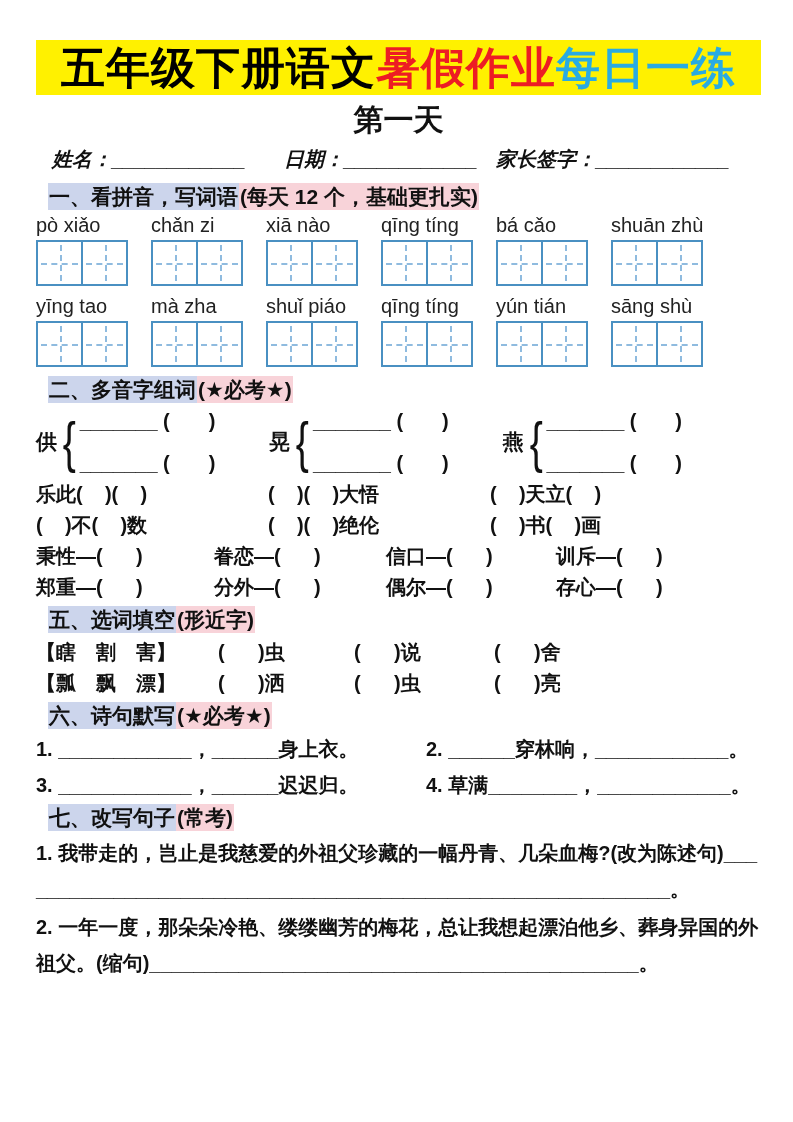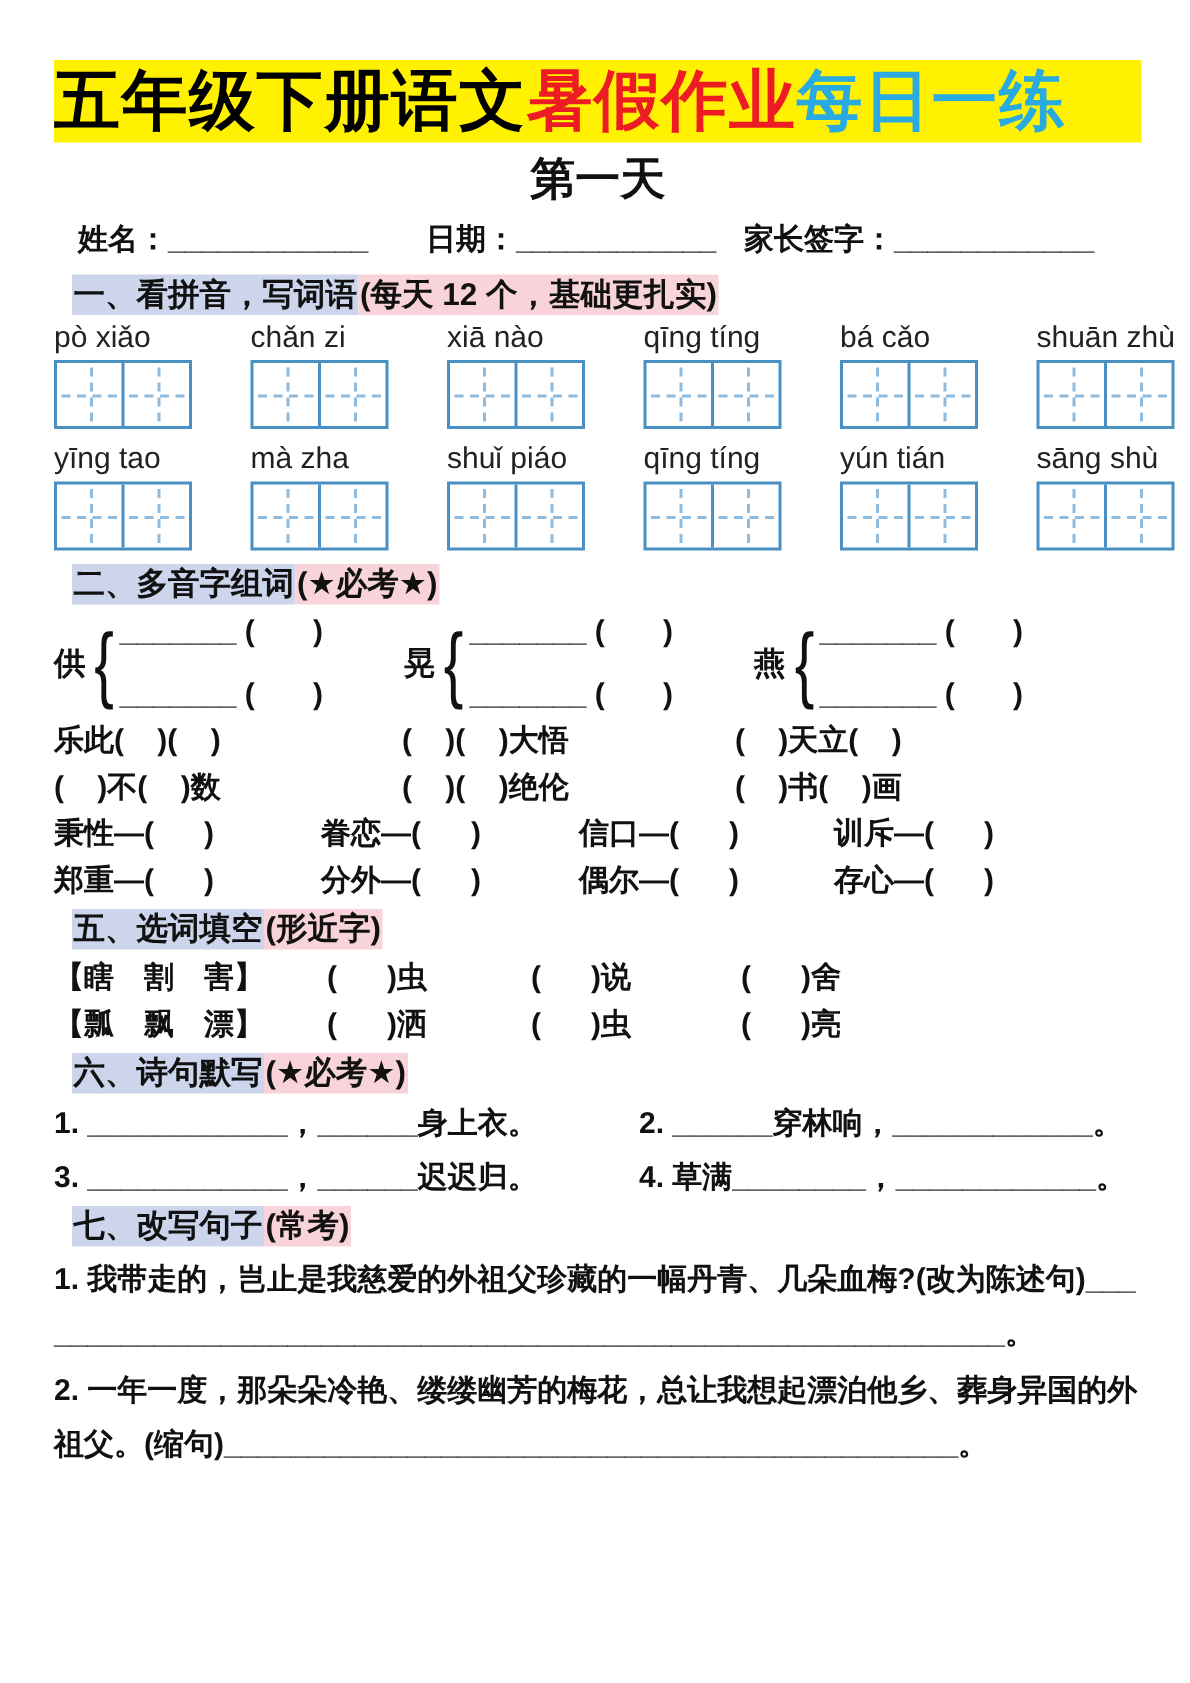--- a/index.html
+++ b/index.html
@@ -7,47 +7,47 @@
   body {
     width:793px; height:1122px; overflow:hidden;
     font-family:"Liberation Sans","DejaVu Sans",sans-serif;
     color:#111;
   }
   .page { width:793px; height:1122px; padding:40px 32px 0 36px; }
 
   
   .title-bar {
     background:var(--title_bg,#fff100);
-    white-space:nowrap;
+    text-align:center; white-space:nowrap;
     font-size:44px; font-weight:bold; line-height:1.25;
     letter-spacing:1px;
   }
   .t-black { color:#000; }
   .t-red   { color:var(--title_red,#ed1c24); }
   .t-blue  { color:var(--title_blue,#29abe2); }
 
   .day-title {
     text-align:center; font-size:30px; font-weight:bold;
     margin:5px 0 7px; line-height:1.3;
   }
 
   
-  .info-row { display:flex; font-size:20px; font-weight:600; margin:0 0 10px; padding-left:16px; }
+  .info-row { display:flex; font-size:20px; font-weight:600; margin:0 0 10px; padding-left:16px;font-style:italic; }
   .info-item { white-space:pre; }
   .info-item.w1 { width:232px; }
   .info-item.w2 { width:212px; }
   .blank { letter-spacing:0; }
 
   
   .sec-head { font-size:21px; font-weight:bold; line-height:1.32; margin:6px 0 3px;padding-left:12px; }
   .hl-blue { background:var(--hl_blue,#ccd5ec); padding:2px 1px; }
   .hl-pink { background:var(--hl_pink,#f8d3d9); padding:2px 1px; }
 
   
-  .py-row { display:flex; gap:39px; margin:3px 0 9px; }
+  .py-row { display:flex; gap:23px; margin:3px 0 9px; }
   .py-col { flex:0 0 92px; }
   .pinyin { font-size:20px; white-space:nowrap; line-height:1.15; margin-bottom:3px; color:#222; }
   .tzg { display:flex; height:46px; width:92px; border:2px solid var(--grid_blue,#4a90c2); background:#fff; }
   .tzg-cell { flex:1; position:relative; }
   .tzg-cell + .tzg-cell { border-left:2px solid var(--grid_blue,#4a90c2); }
   .tzg-cell::before { content:""; position:absolute; top:3px; bottom:3px; left:50%; border-left:2px dashed var(--grid_dash,#8fbbdf); }
   .tzg-cell::after  { content:""; position:absolute; left:3px; right:3px; top:50%; border-top:2px dashed var(--grid_dash,#8fbbdf); }
 
   
   .dy-wrap { display:flex; gap:54px; margin:6px 0 6px; align-items:center; }

